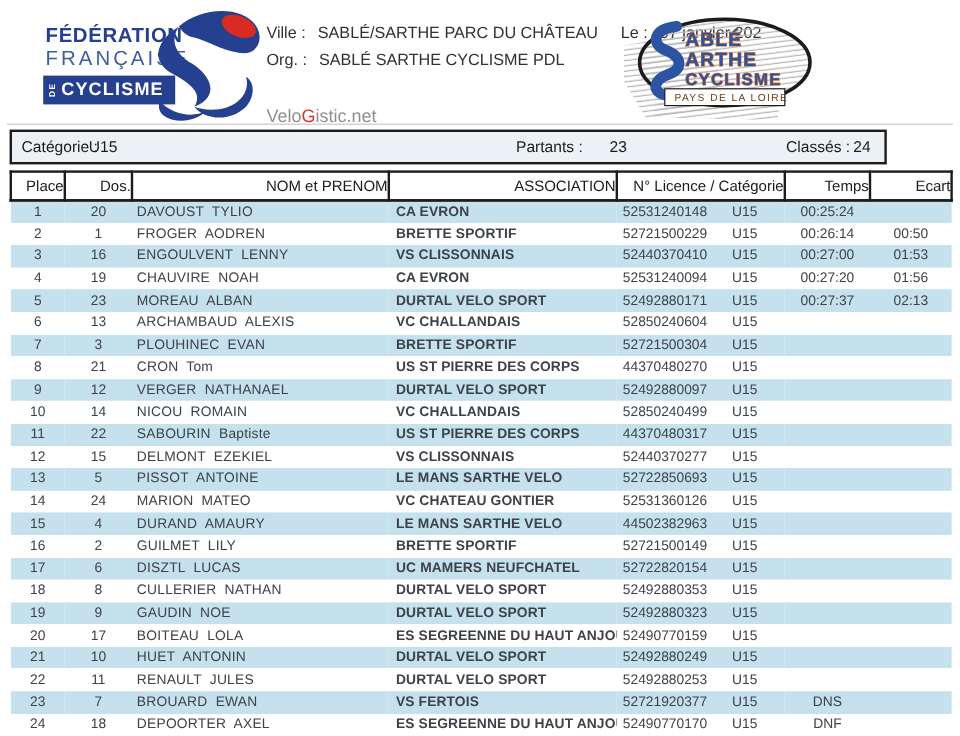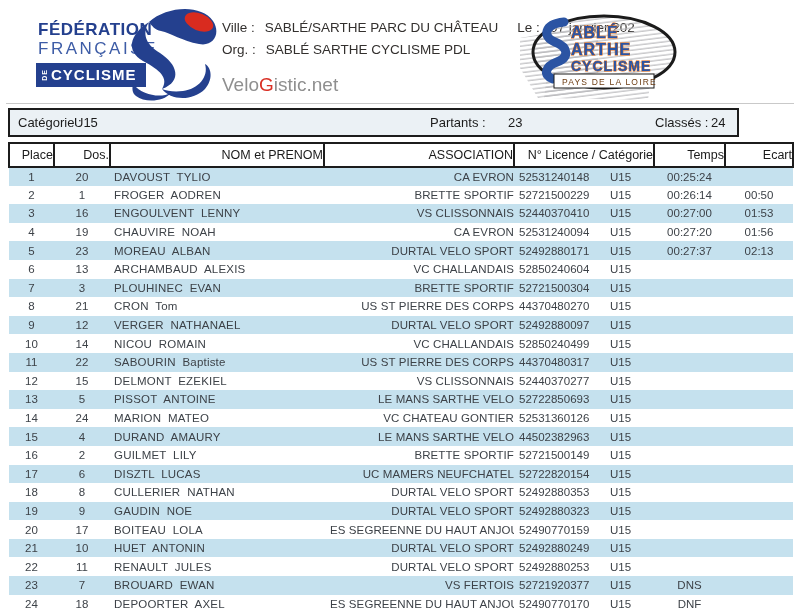--- a/index.html
+++ b/index.html
@@ -26,21 +26,21 @@
   .ffc-l3 { font-size:15px; font-weight:bold; letter-spacing:1px; }
   .ffc-swoosh { position:absolute; left:103px; top:0; }
 
   
   .header-info { position:absolute; left:222px; top:20px; width:420px; }
   .info-line { font-size:13.5px; color:#33302e; white-space:nowrap; }
   .info-line .lbl { margin-right:10px; }
   .info-line .val { }
   .info-line .date-lbl { margin-left:19px; margin-right:10px; }
   .info-line + .info-line { margin-top:7px; }
-  .velogistic { margin-top:17px; font-size:19px; color:#8f8f8f; }
+  .velogistic { margin-top:32px; font-size:15px; color:#8f8f8f; }
   .velogistic .vg-red { color:#d93025; }
 
   
   .club-logo { position:absolute; right:2px; top:10px; }
 
   
   .category-bar {
     position:absolute; top:108px; left:8px; width:731px; height:29px;
     border:2px solid #1c1c1c; background:#ebf1f5;
   }
@@ -63,21 +63,21 @@
     text-align:right; padding:0;
   }
   .results-table tbody td {
     height:18.6px; padding:0; font-size:11.5px; color:#3d4248;
     overflow:hidden; white-space:nowrap;
   }
   .results-table tbody tr.band { background:#c5e1ee; }
   .c-place { text-align:center; font-size:11px; }
   .c-dos   { text-align:center; font-size:14px; color:#2c3036; }
   .c-name  { text-align:left; padding-left:4px !important; white-space:pre !important; letter-spacing:0.2px; }
-  .c-assoc { text-align:right; padding-left:6px !important; letter-spacing:0.1px; }
+  .c-assoc { text-align:left; padding-left:6px !important; letter-spacing:0.1px;font-weight:bold; }
   .c-lic   { text-align:left; }
   .lic-num { display:inline-block; width:96px; padding-left:5px; }
   .lic-cat { display:inline-block; }
   .c-temps { text-align:center; }
   .c-ecart { text-align:center; }
 </style>
 </head>
 <body>
 
 <div class="page-header">

